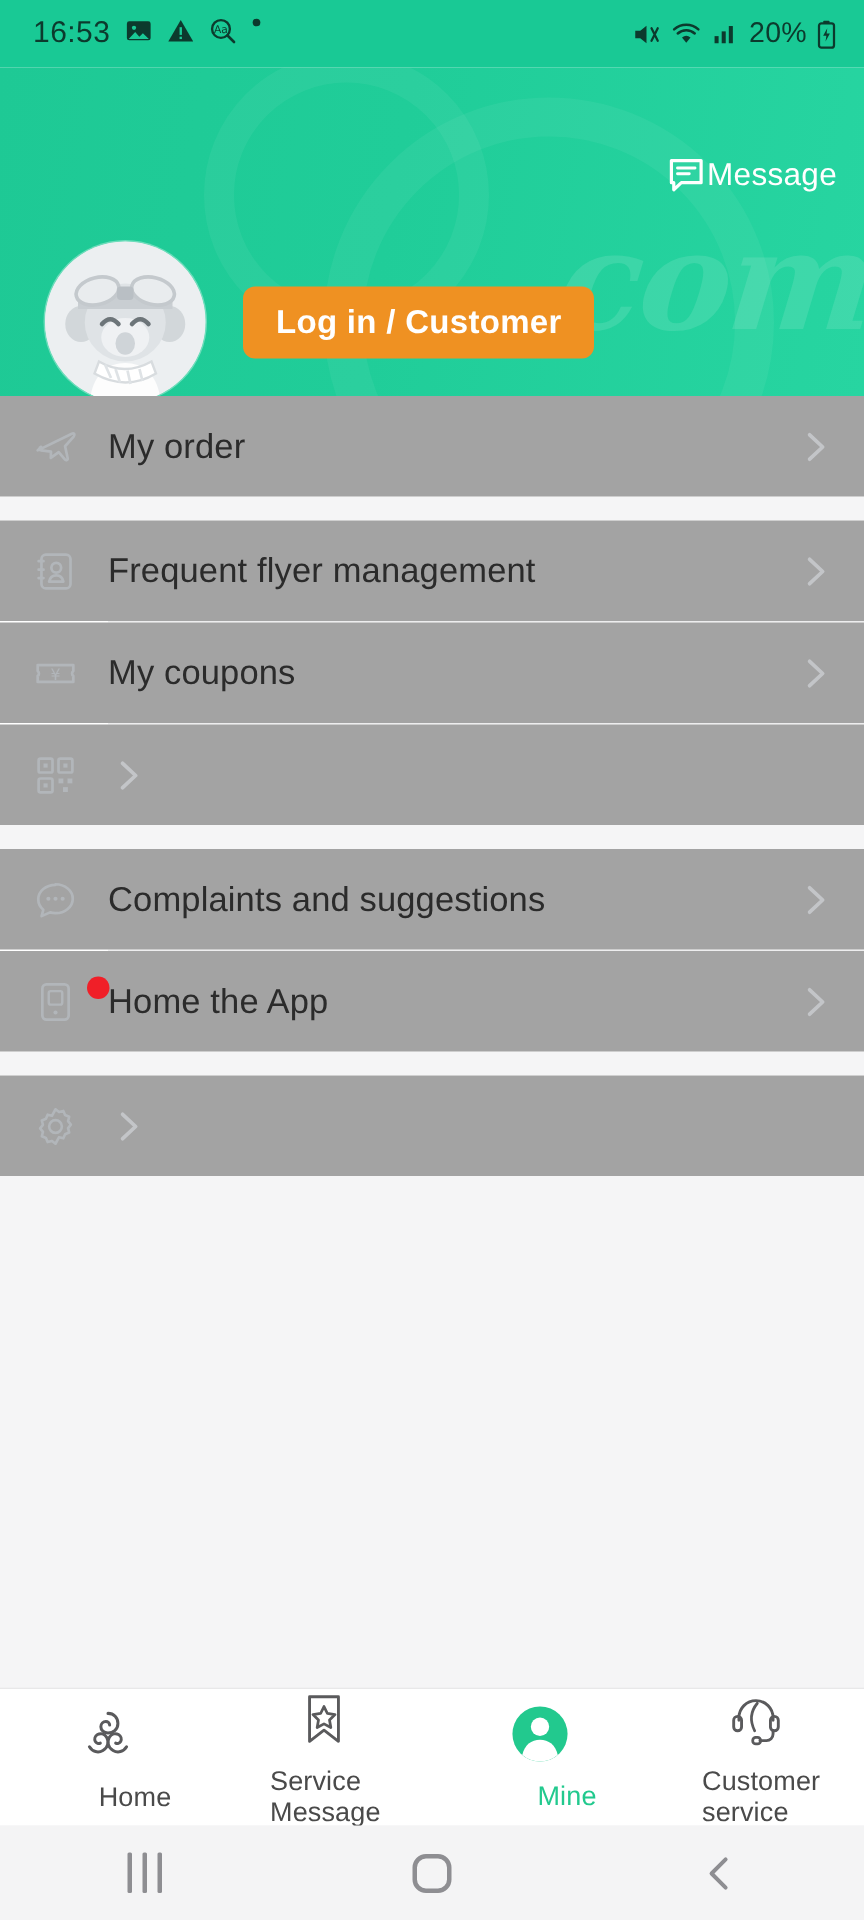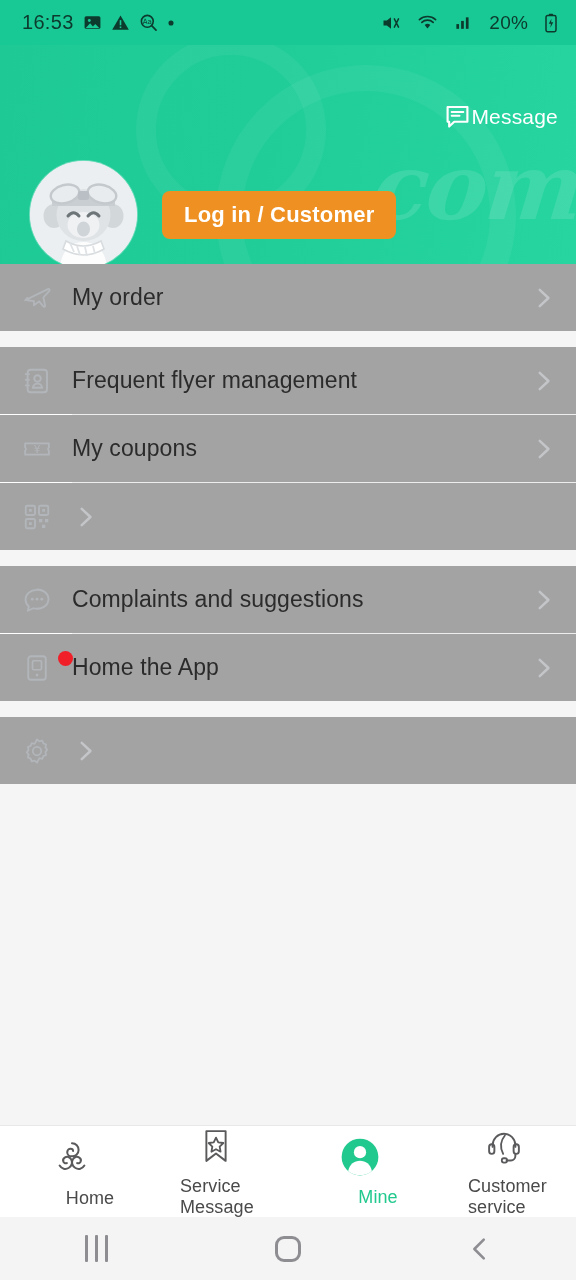--- a/index.html
+++ b/index.html
@@ -12,23 +12,23 @@
   .phone { position:relative; width:576px; height:1280px; background:#f5f5f6; }
 
   
   .statusbar {
     position:relative; height:45px; width:100%;
     background:#19c995;
     display:flex; align-items:center; justify-content:space-between;
     padding:0 18px 0 22px;
     color:#0d3b2e;
   }
-  .sb-left { display:flex; align-items:center; gap:9px; }
+  .sb-left { display:flex; gap:9px; }
   .sb-time { font-size:20px; font-weight:400; letter-spacing:.3px; color:#0c3a2d; }
-  .sb-right { display:flex; align-items:center; gap:16px; }
+  .sb-right { display:flex; align-items:center; gap:6px; }
   .sb-pct { font-size:19px; color:#0c3a2d; letter-spacing:.2px; }
   .sb-ic { display:block; }
 
   
   .header {
     position:relative; width:100%; height:219px;
     background:linear-gradient(100deg,#1ec995 0%, #20cd99 45%, #27d5a1 100%);
     overflow:hidden;
   }
   .wm {

